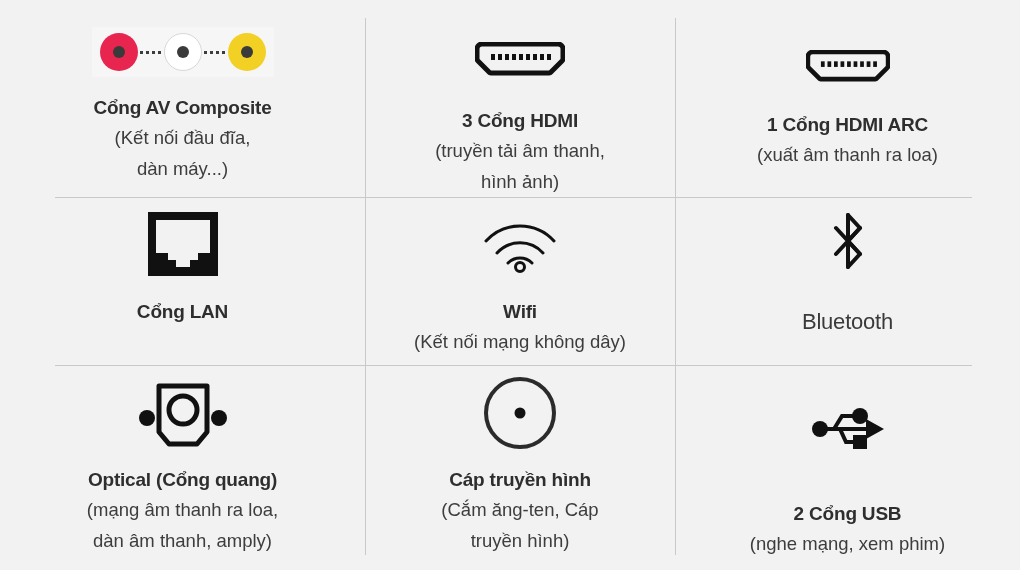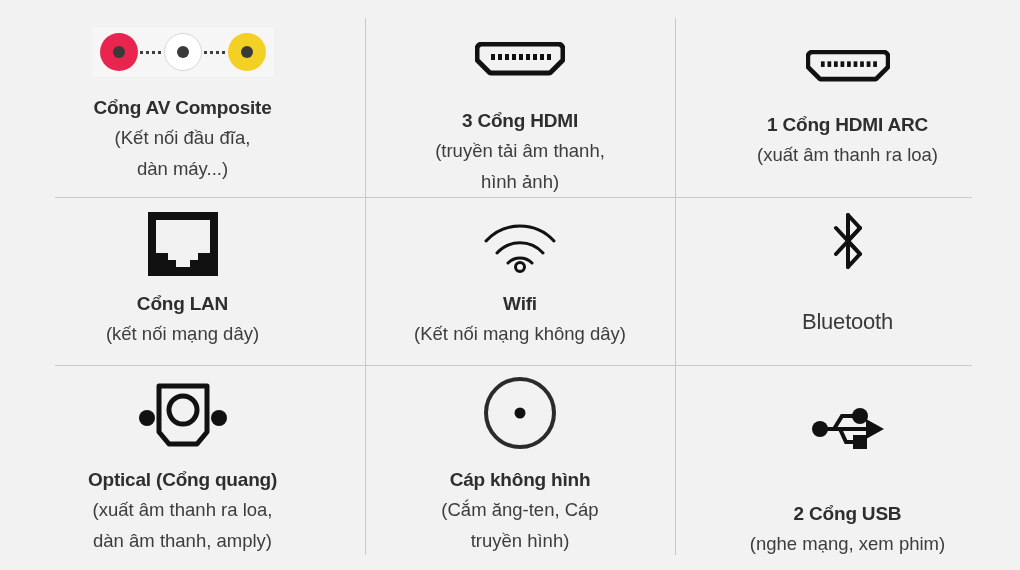--- a/index.html
+++ b/index.html
@@ -64,21 +64,21 @@
     color: #3d3d3d;
     max-width: 300px;
   }
 
   
   .r1 .icon-wrap { margin-top: 21px; height: 62px; }
   .r1 .cell-title { margin-top: 12px; }
   .r1 .cell-sub { margin-top: 4px; }
 
   .r2 .icon-wrap { margin-top: 16px; height: 62px; }
-  .r2 .cell-title { margin-top: 16px; }
+  .r2 .cell-title { margin-top: 24px; }
   .r2 .cell-sub { margin-top: 4px; }
 
   .r3 .icon-wrap { margin-top: 17px; height: 72px; }
   .r3 .cell-title { margin-top: 13px; }
   .r3 .cell-sub { margin-top: 4px; }
 
   
   .c-hdmi .icon-wrap { margin-top: 28px; }
   .c-hdmi .cell-title { margin-top: 18px; }
   .c-arc .icon-wrap { margin-top: 35px; }
@@ -224,21 +224,20 @@
     </div>
 
     <div class="cell r2 c-lan">
       <div class="icon-wrap">
         <svg width="70" height="64" viewBox="0 0 70 64">
           <rect x="0" y="0" width="70" height="64" fill="#111111"></rect>
           <path d="M8 8 H62 V41 H50 V48 H42 V55 H28 V48 H20 V41 H8 Z" fill="#f2f2f2"></path>
         </svg>
       </div>
       <div class="cell-title">Cổng LAN</div>
-      <div class="cell-sub">(kết nối mạng dây)</div>
     </div>
 
     <div class="cell r2 c-wifi">
       <div class="icon-wrap">
         <svg width="80" height="58" viewBox="0 0 80 58">
           <g fill="none" stroke="#111111" stroke-width="3" stroke-linecap="round">
             <path d="M6 26 A46 46 0 0 1 74 26"></path>
             <path d="M17 38 A31 31 0 0 1 63 38"></path>
             <path d="M28 48 A17 17 0 0 1 52 48"></path>
           </g>
@@ -263,32 +262,32 @@
     <div class="cell r3 c-opt">
       <div class="icon-wrap">
         <svg width="92" height="72" viewBox="0 0 92 72">
           <circle cx="10" cy="36" r="8" fill="#111111"></circle>
           <circle cx="82" cy="36" r="8" fill="#111111"></circle>
           <path d="M22 4 H70 V50 L60 62 H32 L22 50 Z" fill="none" stroke="#111111" stroke-width="5" stroke-linejoin="round"></path>
           <circle cx="46" cy="28" r="14" fill="none" stroke="#111111" stroke-width="5"></circle>
         </svg>
       </div>
       <div class="cell-title">Optical (Cổng quang)</div>
-      <div class="cell-sub">(xuất âm thanh ra loa,</div>
+      <div class="cell-sub">(mạng âm thanh ra loa,</div>
       <div class="cell-sub">dàn âm thanh, amply)</div>
     </div>
 
     <div class="cell r3 c-cap">
       <div class="icon-wrap">
         <svg width="76" height="76" viewBox="0 0 76 76">
           <circle cx="38" cy="38" r="34" fill="none" stroke="#2b2b2b" stroke-width="4"></circle>
           <circle cx="38" cy="38" r="5.5" fill="#111111"></circle>
         </svg>
       </div>
-      <div class="cell-title">Cáp không hình</div>
+      <div class="cell-title">Cáp truyền hình</div>
       <div class="cell-sub">(Cắm ăng-ten, Cáp</div>
       <div class="cell-sub">truyền hình)</div>
     </div>
 
     <div class="cell r3 c-usb">
       <div class="icon-wrap">
         <svg width="76" height="46" viewBox="0 0 76 46">
           <g stroke="#111111" stroke-width="4" fill="none" stroke-linejoin="miter">
             <path d="M11 23 H62"></path>
             <path d="M24 23 L32 10 H48"></path>

